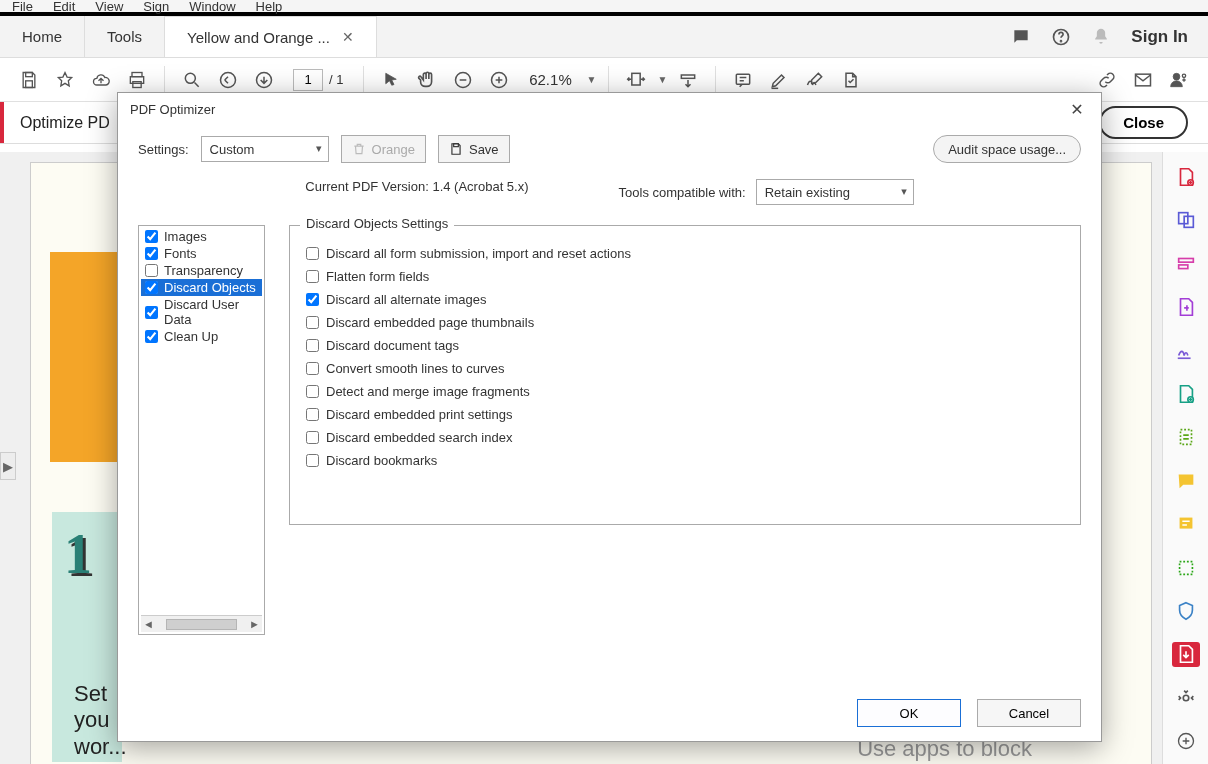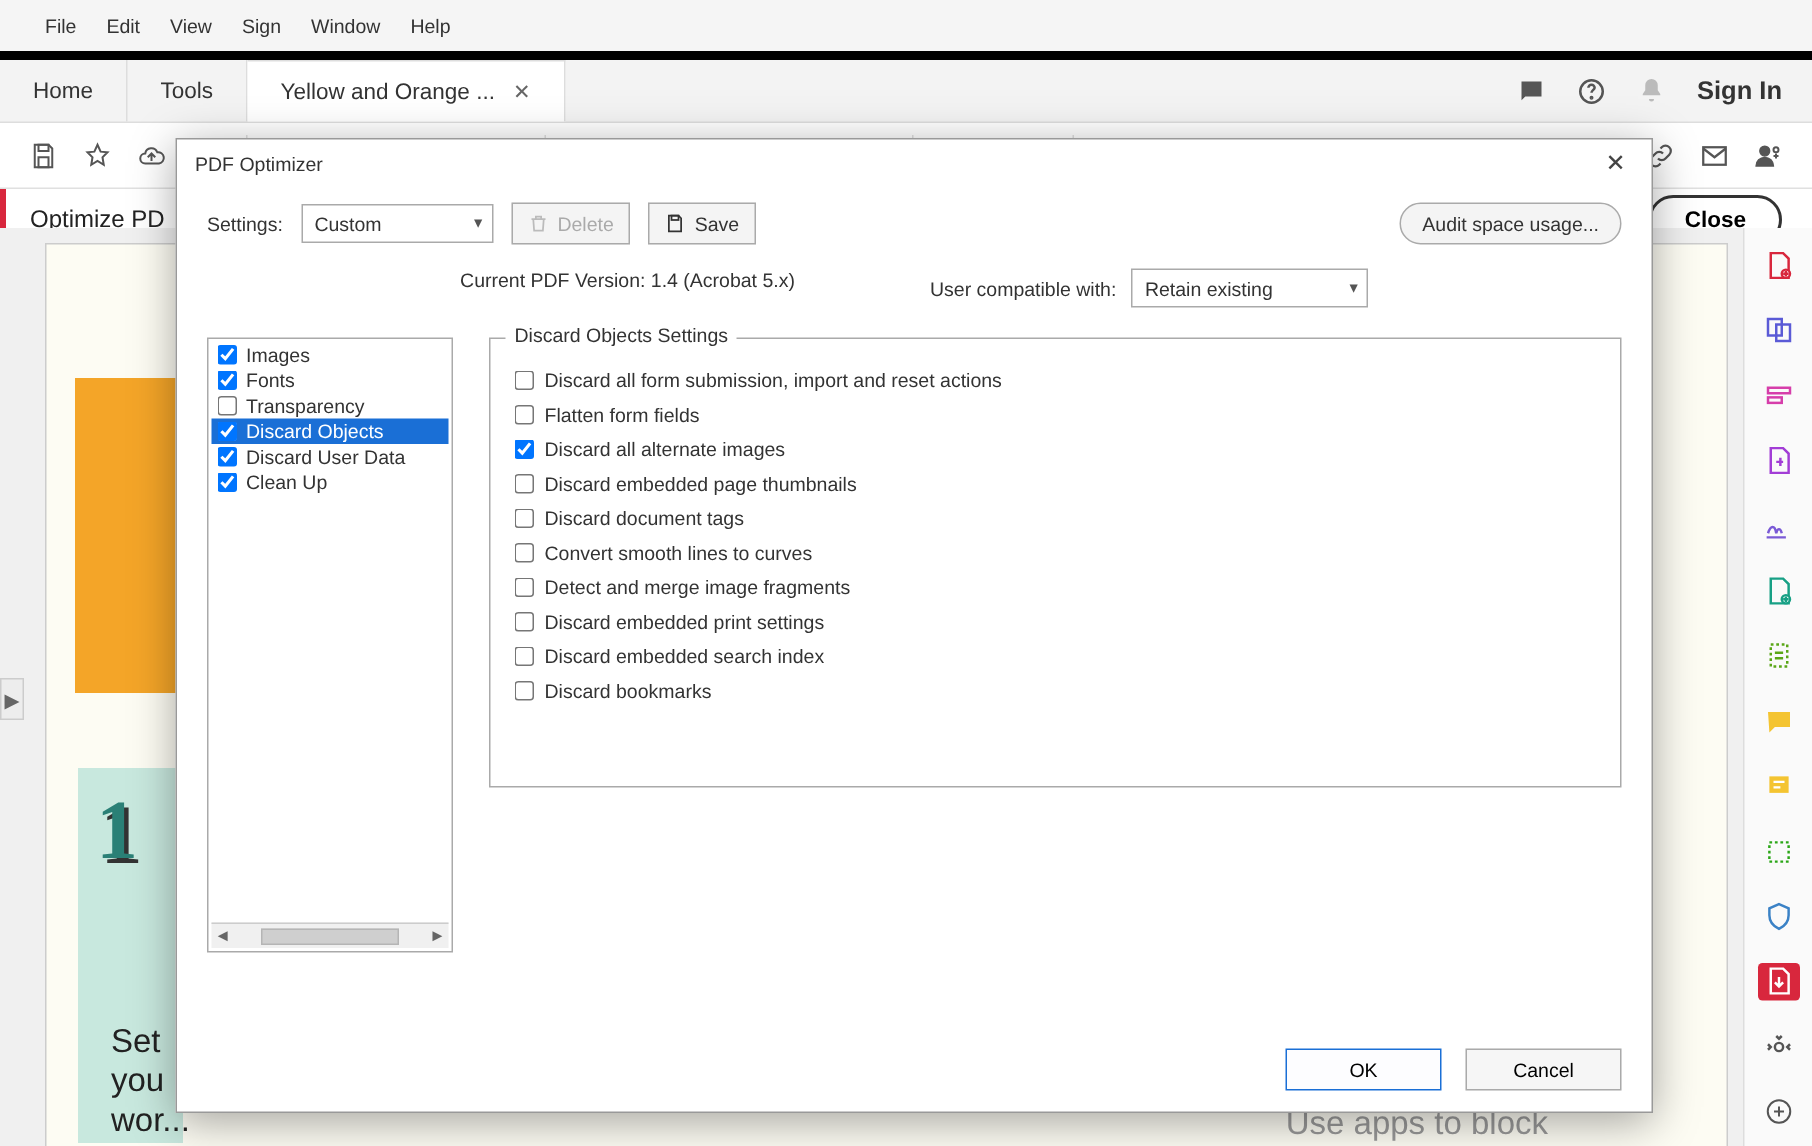--- a/index.html
+++ b/index.html
@@ -1,19 +1,19 @@
 <!DOCTYPE html>
 <html><head>
 <meta charset="utf-8">
 <style>
 * { box-sizing: border-box; margin: 0; padding: 0; font-family: "Segoe UI", Arial, sans-serif; }
 body { width: 1208px; height: 764px; background: #fff; overflow: hidden; position: relative; font-size: 13px; color: #333; }
 
 
-.menubar { height: 40px; display: flex; align-items: center; padding: 0 20px; background: #f5f5f5; border-bottom: 6px solid #000000; }
+.menubar { height: 16px; display: flex; align-items: center; padding: 0 2px; background: #f5f5f5; border-bottom: 4px solid #000000; }
 .menubar span { padding: 2px 10px; cursor: default; }
 
 
 .tabbar { height: 42px; display: flex; align-items: stretch; background: #f3f3f3; border-bottom: 1px solid #ddd; }
 .tabbar .tab-left { display: flex; }
 .tab { padding: 0 22px; display: flex; align-items: center; font-size: 15px; color: #333; border-right: 1px solid #ddd; }
 .tab.doc { background: #fff; border-top: 1px solid #ddd; position: relative; }
 .tab.doc .close-x { margin-left: 12px; color: #666; font-size: 14px; }
 .tabbar .spacer { flex: 1; }
 .tabbar .right-icons { display: flex; align-items: center; gap: 20px; padding-right: 20px; }
@@ -61,21 +61,21 @@
 .select { height: 26px; border: 1px solid #aaa; background: #fff; padding: 0 22px 0 8px; display: flex; align-items: center; position: relative; min-width: 128px; font-size:13px;}
 .select::after { content: "▾"; position: absolute; right: 6px; top: 5px; color: #555; font-size: 11px; }
 .btn { height: 28px; display: inline-flex; align-items: center; gap: 6px; border: 1px solid #aaa; background: #f4f4f4; padding: 0 10px; font-size: 13px; color:#333;}
 .btn.disabled { color: #aaa; }
 .btn.audit { margin-left: auto; padding: 4px 14px; border-radius: 14px; }
 .dlg-row2 { display: flex; justify-content: center; gap: 90px; margin-bottom: 20px; font-size:13px; color:#333;}
 .dlg-row2 .right { display:flex; align-items:center; gap:10px;}
 .dlg-row2 .select { min-width: 158px; }
 
 .dlg-main { display: flex; flex: 1; gap: 24px; }
-.cat-list { width: 164px; border: 1px solid #aaa; background: #fff; padding: 2px; font-size: 13px; display:flex; flex-direction:column; height:410px;}
+.cat-list { width: 127px; border: 1px solid #aaa; background: #fff; padding: 2px; font-size: 13px; display:flex; flex-direction:column; height:410px;}
 .cat-item { display: flex; align-items: center; gap: 6px; padding: 1px 4px; cursor: default; }
 .cat-item input { width: 13px; height: 13px; }
 .cat-item.sel { background: #1a6fd6; color: #fff; }
 .cat-scroll { margin-top:auto; height:17px; background:#f0f0f0; border-top:1px solid #ccc; display:flex; align-items:center; justify-content:space-between; padding:0 2px; font-size:11px; color:#666;}
 .cat-scroll .thumb{ flex:0 0 60%; height:11px; background:#cfcfcf; border:1px solid #b5b5b5; margin:0 4px;}
 
 .settings-panel { flex: 1; border: 1px solid #aaa; padding: 8px 16px 16px 16px; position: relative; height:300px;}
 .settings-panel .legend { position: absolute; top: -10px; left: 10px; background: #fff; padding: 0 6px; font-size: 13px; color:#333;}
 .settings-panel .opts { display: flex; flex-direction: column; gap: 8px; margin-top: 12px; }
 .opt { display: flex; align-items: center; gap: 7px; font-size: 13px; color:#333;}
@@ -380,35 +380,35 @@
   <div class="dlg-body">
     <div class="dlg-row1">
       <label>Settings:</label>
       <div class="select">
           <span>Custom</span>
         </div>
       <button class="btn disabled">
         <svg width="14" height="16" viewBox="0 0 24 24" fill="none" stroke="#bbb" stroke-width="2">
             <path d="M4 7h16M9 7V4h6v3M6 7l1 13h10l1-13"></path>
           </svg>
-        <span>Delete</span>
+        <span>Orange</span>
       </button>
       <button class="btn">
         <svg width="14" height="16" viewBox="0 0 24 24" fill="none" stroke="#333" stroke-width="2">
             <path d="M5 3h11l3 3v15H5z"></path>
             <rect x="8" y="3" width="8" height="5"></rect>
           </svg>
         <span>Save</span>
       </button>
       <button class="btn audit">Audit space usage...</button>
     </div>
     <div class="dlg-row2">
       <span>Current PDF Version: 1.4 (Acrobat 5.x)</span>
       <div class="right">
-        <span>User compatible with:</span>
+        <span>Tools compatible with:</span>
         <div class="select">
             <span>Retain existing</span>
           </div>
       </div>
     </div>
 
     <div class="dlg-main">
       <div class="cat-list" id="cat-list">
 
       <div class="cat-item">

